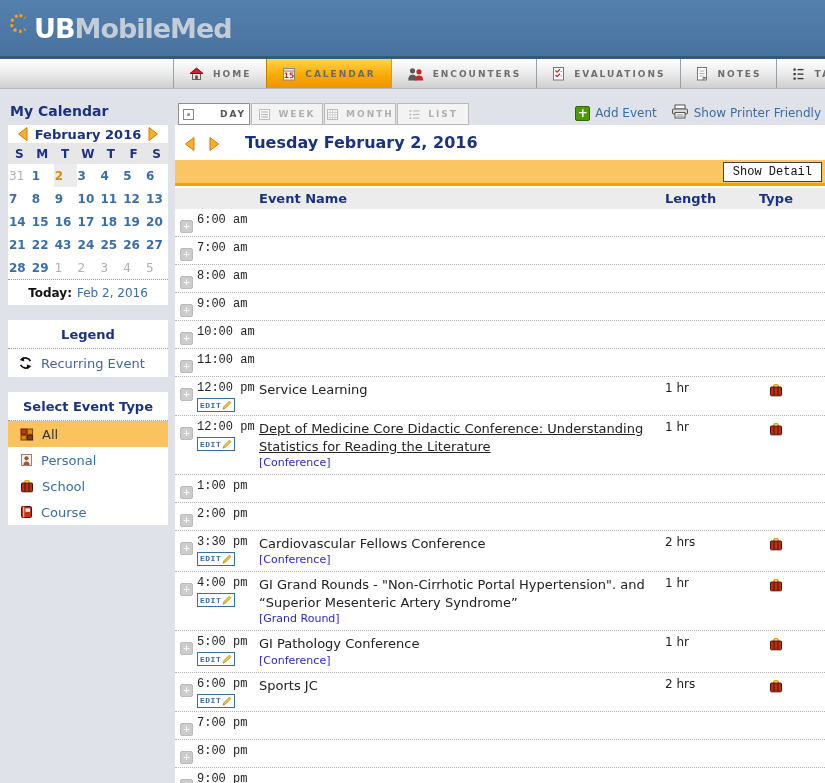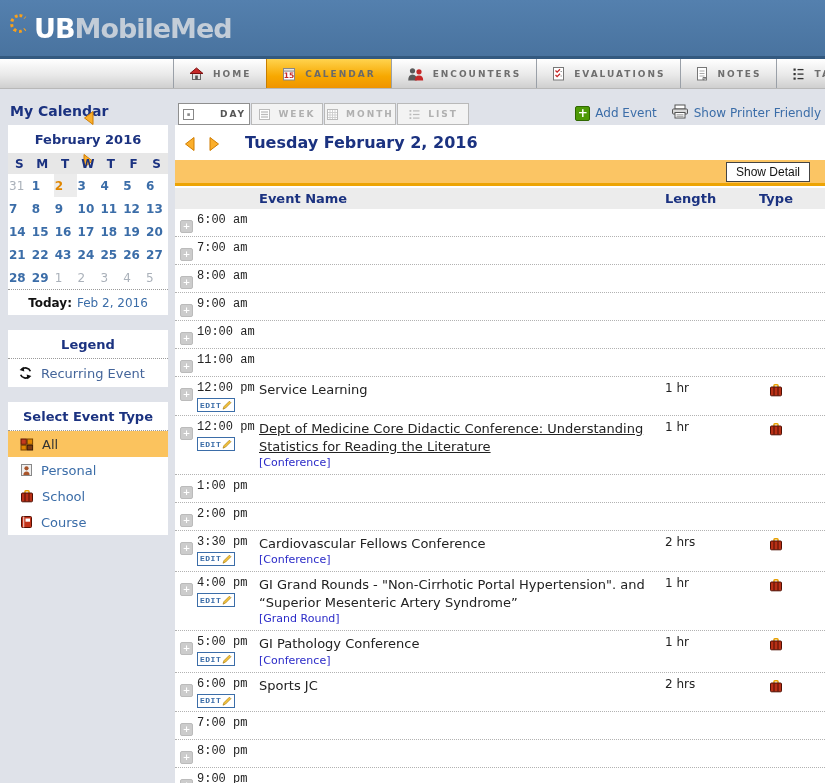--- a/index.html
+++ b/index.html
@@ -27,21 +27,21 @@
   .nav-tab:last-child{border-right:1px solid #9aa0a8;}
   .nav-tab .nav-label{font-size:9px;font-weight:bold;letter-spacing:2px;color:#6e6e6e;
     text-transform:uppercase;}
   .nav-tab.active{background:linear-gradient(#ffd34e,#f7a800 60%,#ef9400);
     border-left:1px solid #c77e00;}
   .nav-tab.active .nav-label{color:#6a6a6a;}
   
   .sidebar{position:absolute;left:8px;top:103px;width:160px;}
   .sidebar h2{margin:0 0 6px 2px;font-size:14px;color:#1b3280;}
   .panel{background:#ffffff;margin-bottom:15px;}
-  .cal-head{display:flex;align-items:center;justify-content:center;gap:6px;height:28px;flex-direction:column;}
+  .cal-head{display:flex;align-items:center;justify-content:center;gap:6px;height:18px;}
   .cal-month{font-size:13px;font-weight:bold;color:#1b3280;}
   .cal-table{width:100%;border-collapse:collapse;}
   .cal-table th{font-size:12px;color:#1b3280;background:#e7e7e7;height:19px;font-weight:bold;}
   .cal-table td{font-size:12px;font-weight:bold;color:#3b6da8;text-align:left;height:21px;
     cursor:pointer;width:14.28%;}
   .cal-table td.muted{color:#aab1ba;font-weight:normal;}
   .cal-table td.today{color:#e08600;background:#ececec;}
   .today-row{border-top:1px dotted #9a9a9a;height:25px;display:flex;align-items:center;
     justify-content:center;gap:5px;font-size:12px;}
   .today-label{font-weight:bold;color:#111111;}
@@ -65,22 +65,22 @@
   .action{display:flex;align-items:center;gap:5px;font-size:12px;color:#3b6da8;cursor:pointer;}
   .add-icon{width:13px;height:13px;background:#4e9a06;border:1px solid #2f6700;border-radius:2px;
     color:#ffffff;font-size:12px;font-weight:bold;line-height:12px;text-align:center;}
   
   .content{position:absolute;left:175px;top:125px;width:650px;height:658px;background:#ffffff;}
   .date-nav{display:flex;align-items:flex-end;gap:12px;padding:8px 0 8px 8px;}
   .date-nav .title{font-size:16px;font-weight:bold;color:#1b3280;margin-left:12px;}
   .arrow-btn{display:inline-flex;cursor:pointer;line-height:0;}
   .banner{height:23px;background:#fbc564;border-bottom:3px solid #eda404;
     display:flex;align-items:center;justify-content:flex-end;}
-  .show-detail{font-size:12px;font-family:Liberation Sans, sans-serif;background:#ffffff;border:1px solid #444444;
-    padding:2px 9px;margin-right:15px;cursor:pointer;color:#111;}
+  .show-detail{font-size:12px;font-family:Liberation Mono, monospace;background:#ffffff;border:1px solid #444444;
+    padding:2px 9px;margin-right:3px;cursor:pointer;color:#111;}
   .thead{display:flex;align-items:center;background:#ececec;height:21px;margin-top:2px;
     font-size:13px;font-weight:bold;color:#1b3280;}
   .h-spacer{width:84px;}
   .h-name{width:400px;}
   .h-length{width:88px;padding-left:6px;box-sizing:border-box;}
   .h-type{width:58px;text-align:center;}
   .rows{}
   .row{display:flex;border-bottom:1px dotted #b2b2b2;padding:4px 0 3px;}
   .c-plus{width:22px;padding-left:5px;box-sizing:border-box;padding-top:1px;}
   .plus-icon{display:inline-block;width:11px;height:11px;background:#cccccc;border:1px solid #bbbbbb;

